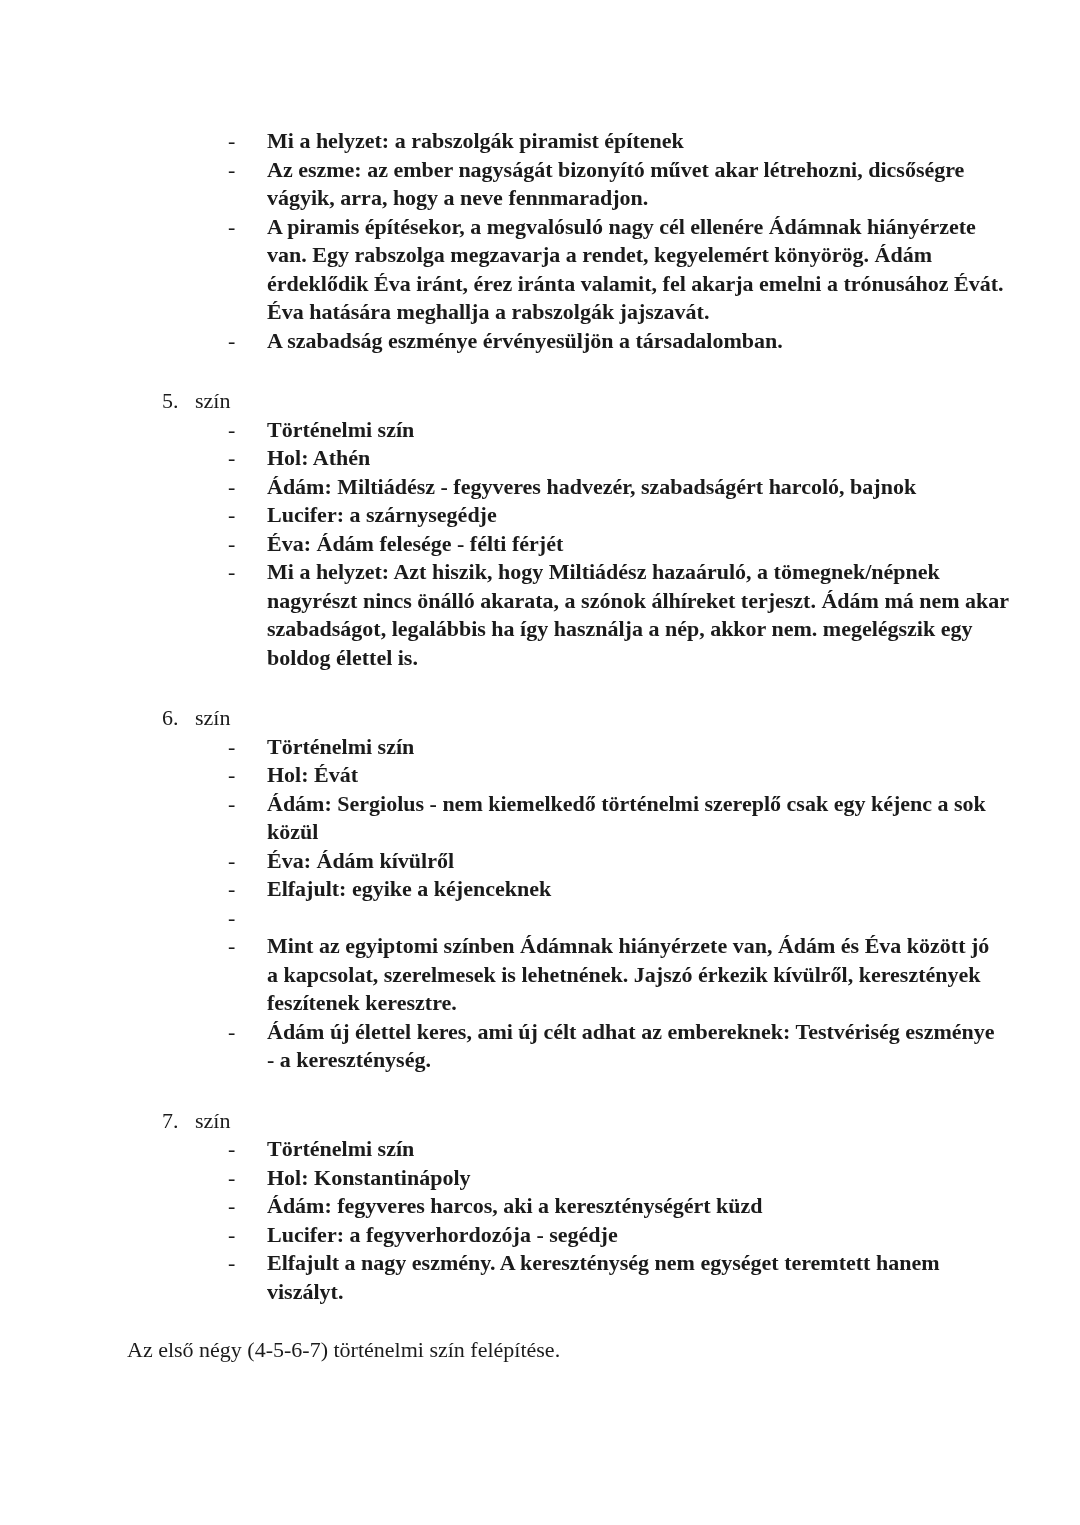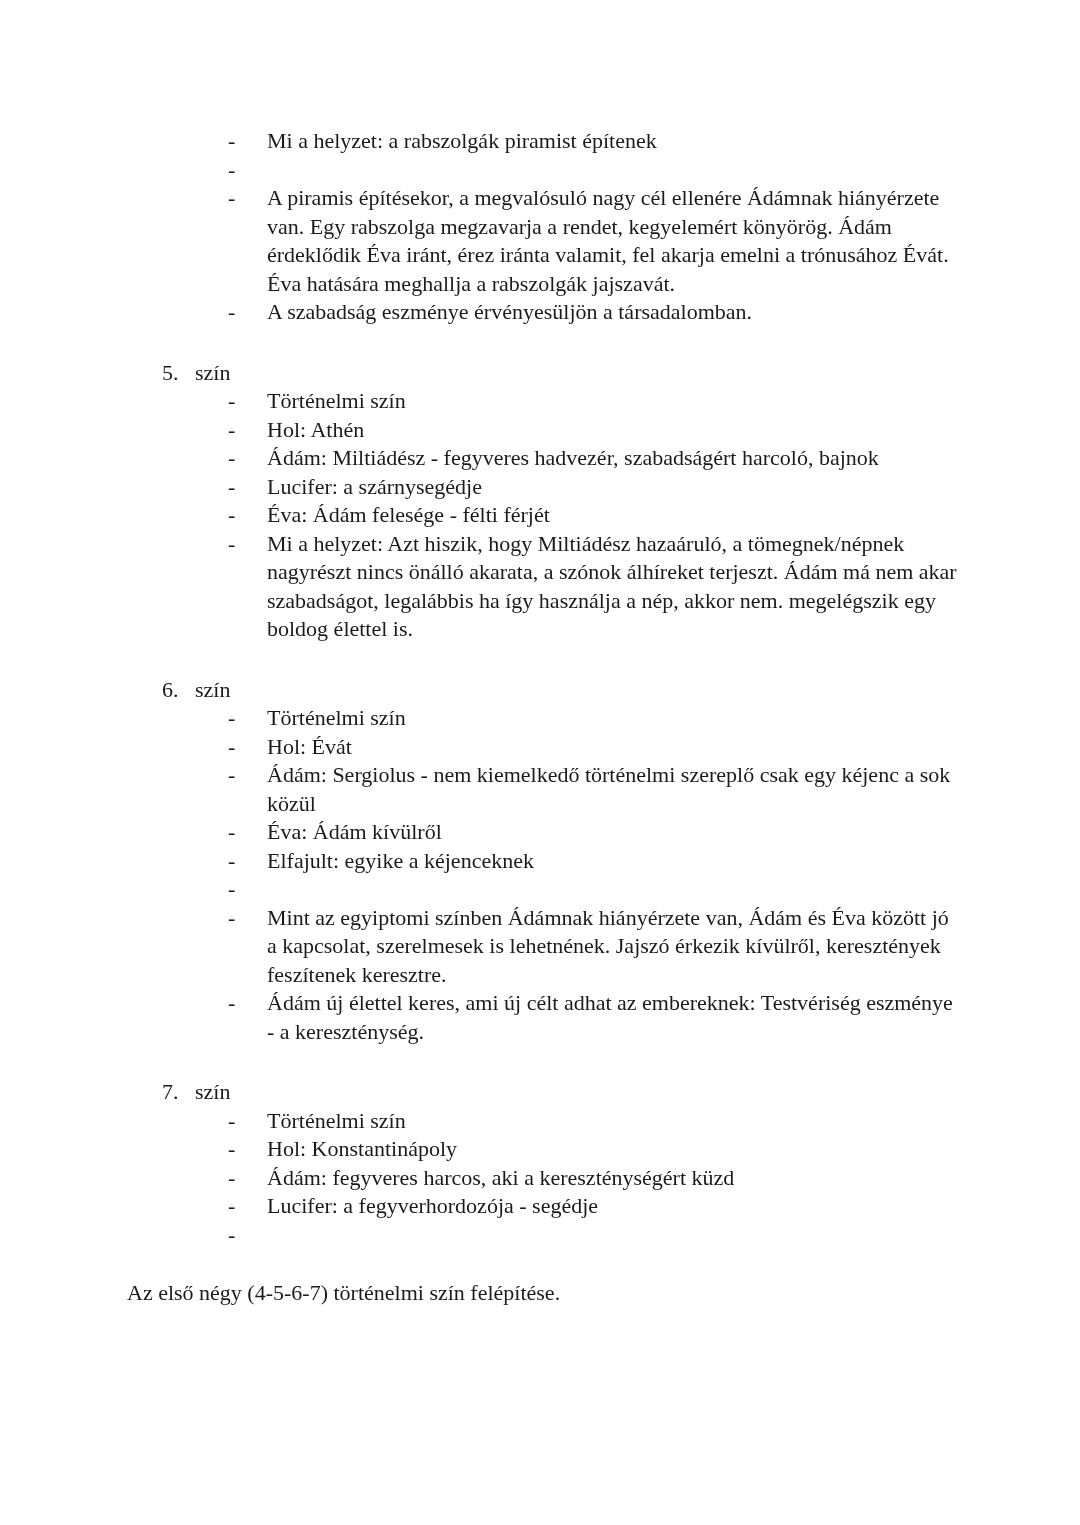--- a/index.html
+++ b/index.html
@@ -30,20 +30,21 @@
     display: flex;
     align-items: flex-start;
     margin-left: 101px; 
   }
   li.bullet-item .dash {
     flex: 0 0 39px;   
     width: 39px;
   }
   li.bullet-item .btext {
     white-space: pre; 
+    font-weight: bold;
   }
   .scene {
     margin-top: 32px;
   }
   .scene-heading {
     display: flex;
     align-items: flex-start;
     margin-left: 35px; 
   }
   .scene-heading .num {
@@ -60,20 +61,22 @@
 
 <div class="page">
   <ul class="bullet-list" id="intro-list">
   <li class="bullet-item">
     <span class="dash">-</span>
     <span class="btext">Mi a helyzet: a rabszolgák piramist építenek</span>
   </li>
 
   <li class="bullet-item">
     <span class="dash">-</span>
+    <span class="btext">Az eszme: az ember nagyságát bizonyító művet akar létrehozni, dicsőségre
+vágyik, arra, hogy a neve fennmaradjon.</span>
   </li>
 
   <li class="bullet-item">
     <span class="dash">-</span>
     <span class="btext">A piramis építésekor, a megvalósuló nagy cél ellenére Ádámnak hiányérzete
 van. Egy rabszolga megzavarja a rendet, kegyelemért könyörög. Ádám
 érdeklődik Éva iránt, érez iránta valamit, fel akarja emelni a trónusához Évát.
 Éva hatására meghallja a rabszolgák jajszavát.</span>
   </li>
 
@@ -196,18 +199,20 @@
     <span class="btext">Ádám: fegyveres harcos, aki a kereszténységért küzd</span>
   </li>
 
   <li class="bullet-item">
     <span class="dash">-</span>
     <span class="btext">Lucifer: a fegyverhordozója - segédje</span>
   </li>
 
   <li class="bullet-item">
     <span class="dash">-</span>
+    <span class="btext">Elfajult a nagy eszmény. A kereszténység nem egységet teremtett hanem
+viszályt.</span>
   </li>
 </ul>
   </section>
 </div>
   <p class="footer-line">Az első négy (4-5-6-7) történelmi szín felépítése.</p>
 </div>
 
 </body></html>

